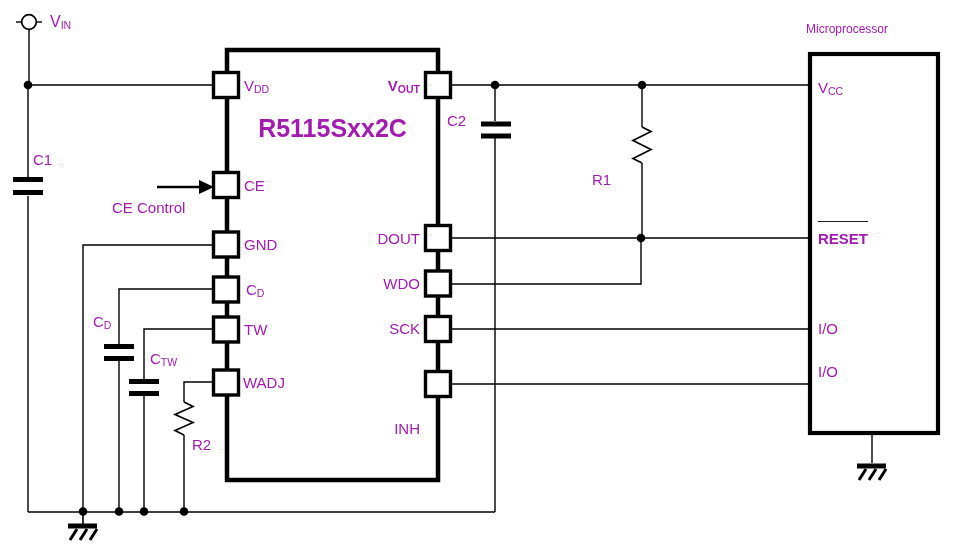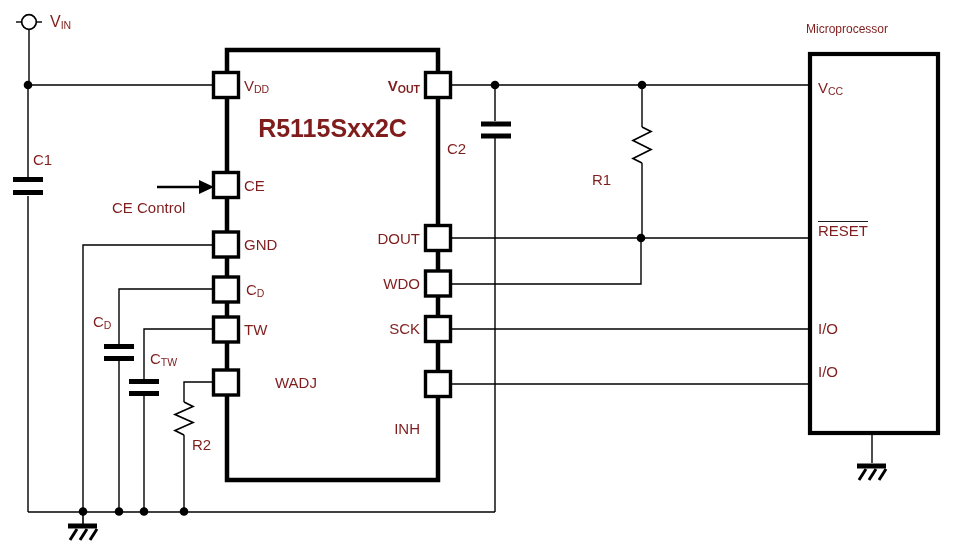--- a/index.html
+++ b/index.html
@@ -1,24 +1,24 @@
 <!DOCTYPE html>
 <html><head>
 <meta charset="utf-8">
 <style>
   html,body{margin:0;padding:0;background:#ffffff;}
   #stage{position:relative;width:960px;height:551px;background:#ffffff;overflow:hidden;
          font-family:"Liberation Sans",sans-serif;color:#1d1d1d;}
   #schem{position:absolute;left:0;top:0;}
-  .lbl{position:absolute;font-size:15px;line-height:17px;color:#7f1d1d;white-space:nowrap;}
+  .lbl{position:absolute;font-size:15px;line-height:17px;color:#a21caf;white-space:nowrap;}
   .lbl sub{font-size:10.5px;line-height:1;vertical-align:-2px;}
   .ic-name{font-size:25px;line-height:23px;font-weight:bold;text-align:center;}
   .micro-title{font-size:12px;line-height:19px;}
   .r-align{text-align:right;}
-  .overline-text{display:inline-block;border-top:1.7px solid #1d1d1d;padding-top:1px;line-height:15px;}
+  .overline-text{display:inline-block;border-top:1.7px solid #1d1d1d;padding-top:9px;line-height:15px;font-weight:bold;}
 </style>
 </head>
 <body>
 
 <div id="stage">
 
   <svg id="schem" width="960" height="551" viewBox="0 0 960 551" stroke-linecap="butt" stroke-linejoin="miter">
 
     <g stroke="#000" stroke-width="1.4" fill="none">
       <path d="M29,29.5 L29,85"></path>
@@ -113,35 +113,35 @@
       <line x1="857" y1="466" x2="886" y2="466" stroke-width="5"></line>
       <line x1="866" y1="469" x2="859" y2="480" stroke-width="3"></line>
       <line x1="876" y1="469" x2="869" y2="480" stroke-width="3"></line>
       <line x1="886" y1="469" x2="879" y2="480" stroke-width="3"></line>
     </g>
   </svg>
 
   <div class="lbl" style="left:50px;top:13px;font-size:16px;"><span>V</span><sub>IN</sub></div>
 
   <div class="lbl" style="left:33px;top:145px;margin-top:6px;">C1</div>
-  <div class="lbl" style="left:447px;top:112px;margin-top:28px;">C2</div>
+  <div class="lbl" style="left:447px;top:112px;">C2</div>
   <div class="lbl" style="left:93px;top:313px;"><span>C</span><sub>D</sub></div>
   <div class="lbl" style="left:150px;top:350px;"><span>C</span><sub>TW</sub></div>
   <div class="lbl" style="left:592px;top:123px;margin-top:48px;">R1</div>
   <div class="lbl" style="left:192px;top:436px;">R2</div>
 
   <div class="lbl ic-name" style="left:227px;top:117px;width:211px;">R5115Sxx2C</div>
   <div class="lbl" style="left:112px;top:199px;">CE Control</div>
 
   <div class="lbl" style="left:244px;top:77px;"><span>V</span><sub>DD</sub></div>
   <div class="lbl" style="left:244px;top:177px;">CE</div>
   <div class="lbl" style="left:244px;top:236px;">GND</div>
   <div class="lbl" style="left:246px;top:281px;"><span>C</span><sub>D</sub></div>
   <div class="lbl" style="left:244px;top:321px;">TW</div>
-  <div class="lbl" style="left:243px;top:374px;margin-left:32px;">WADJ</div>
+  <div class="lbl" style="left:243px;top:374px;">WADJ</div>
 
   <div class="lbl r-align" style="left:340px;top:77px;width:80px;font-weight:bold;"><span>V</span><sub>OUT</sub></div>
   <div class="lbl r-align" style="left:340px;top:230px;width:80px;">DOUT</div>
   <div class="lbl r-align" style="left:340px;top:275px;width:80px;">WDO</div>
   <div class="lbl r-align" style="left:340px;top:320px;width:80px;">SCK</div>
   <div class="lbl r-align" style="left:340px;top:376px;width:80px;margin-top:44px;">INH</div>
 
   <div class="lbl micro-title" style="left:806px;top:20px;">Microprocessor</div>
   <div class="lbl" style="left:818px;top:79px;"><span>V</span><sub>CC</sub></div>
   <div class="lbl" style="left:818px;top:221px;"><span class="overline-text">RESET</span></div>

